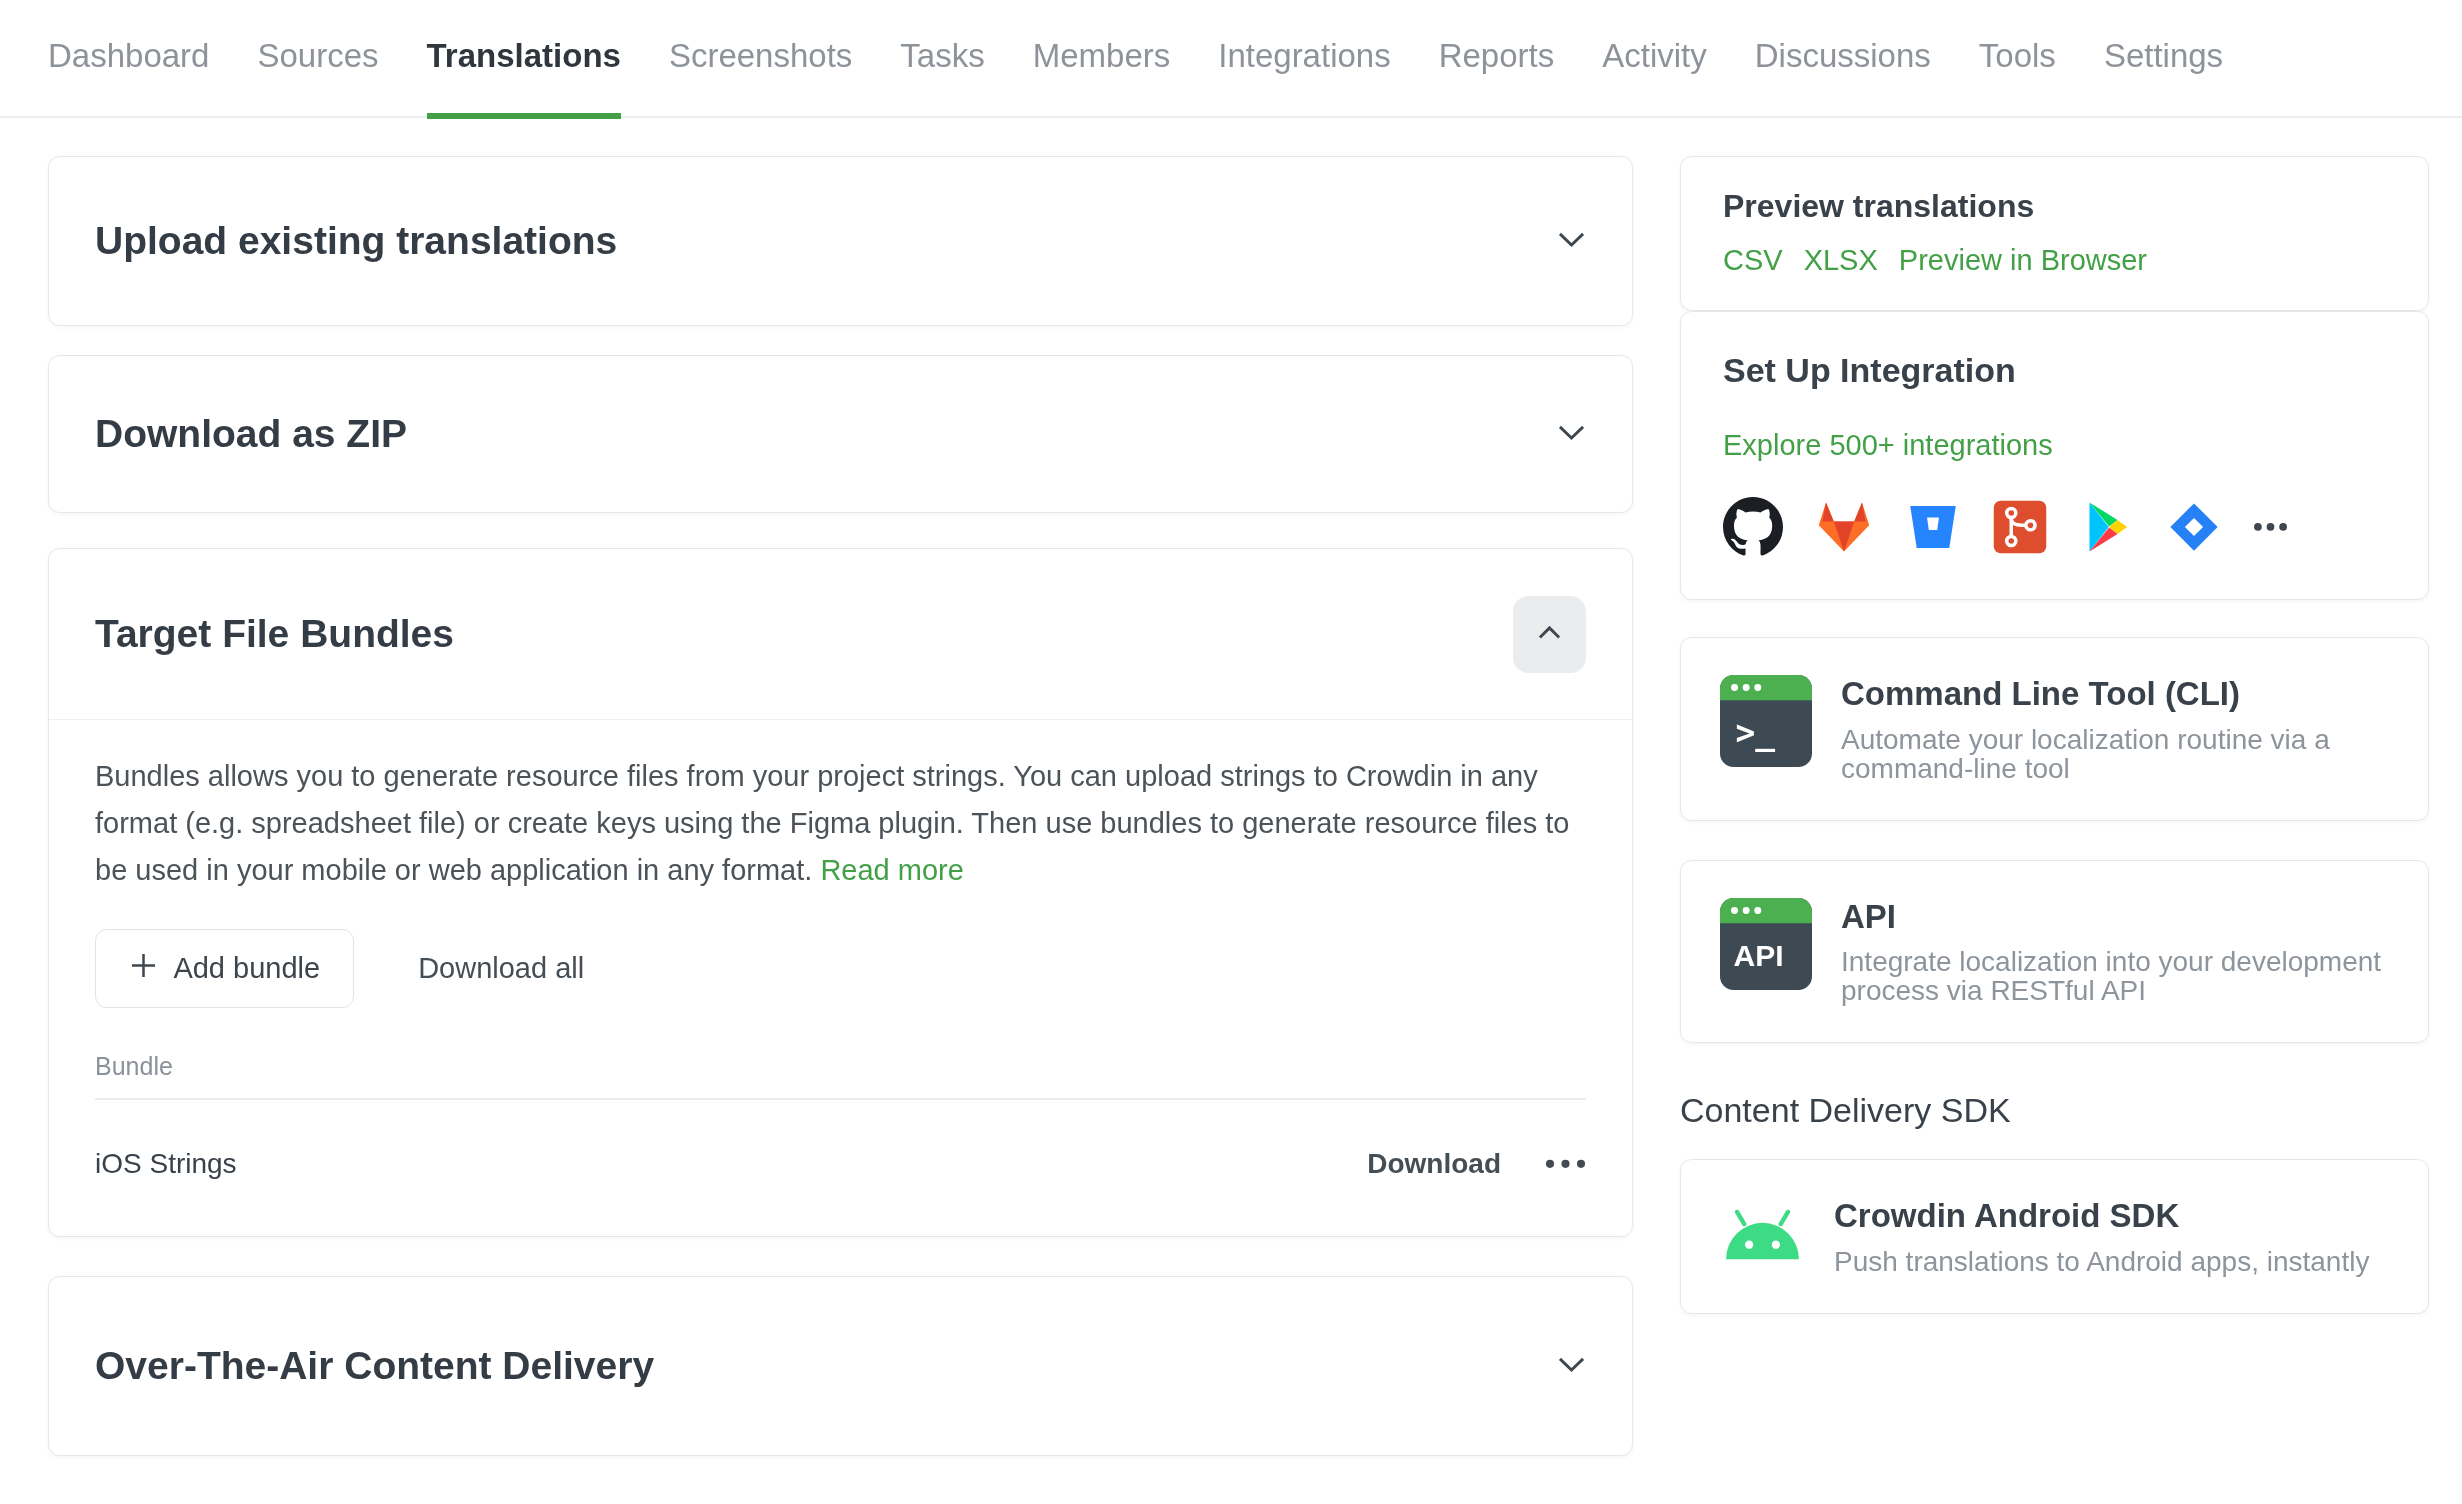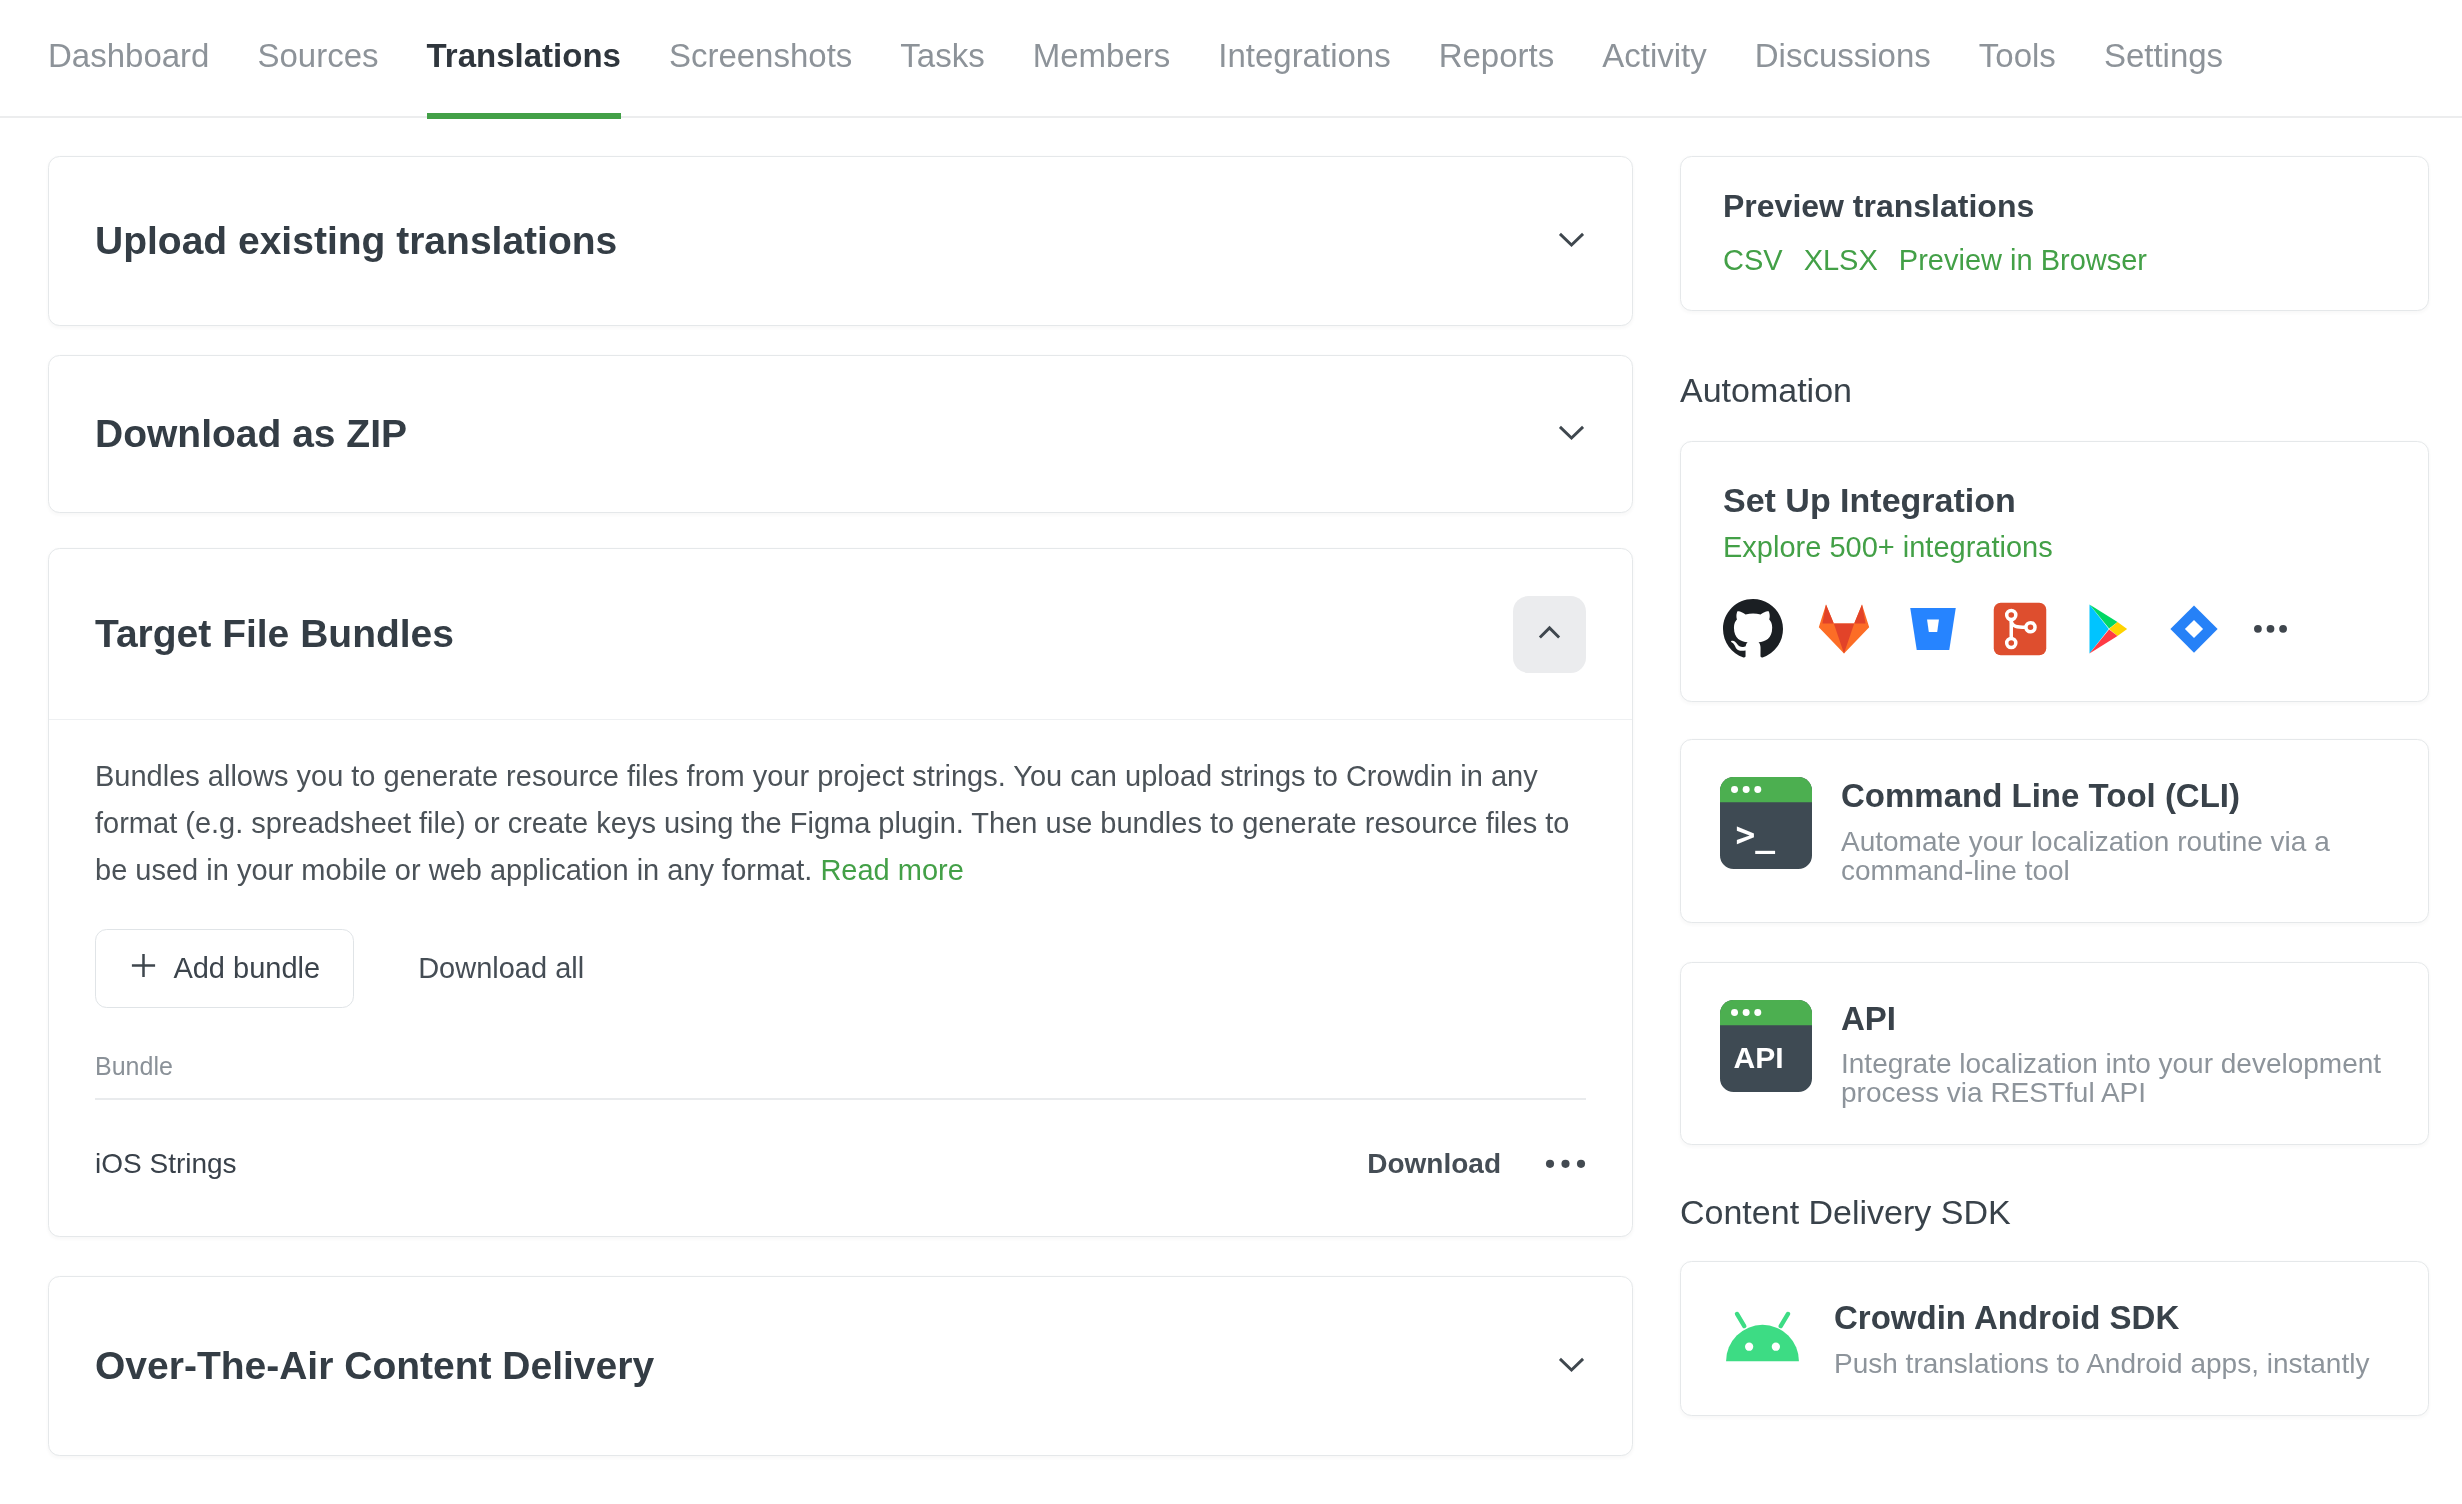--- a/index.html
+++ b/index.html
@@ -64,21 +64,21 @@
   
   .card {
     background:#fff; border:1.9px solid #e5e8ea; border-radius:11.6px;
     box-shadow:0 1.9px 3.9px rgba(40,50,60,.04);
   }
   .preview-card { padding:31px 42px 33px; }
   .card-title { font-size:32px; font-weight:700; color:#39424a; }
   .preview-links { margin-top:19.3px; display:flex; gap:21px; font-size:29px; }
   .side-heading { margin:60px 0 31px; font-size:34px; font-weight:500; color:#39424a; }
   .integration-card { padding:39px 42px 42px; }
-  .explore-link { display:inline-block; margin-top:11px; font-size:29px; }
+  .explore-link { display:inline-block; margin-top:39px; font-size:29px; }
   .logo-row { margin-top:35px; display:flex; align-items:center; gap:31px; }
   .logo { display:flex; align-items:center; cursor:pointer; }
   .tool-card { padding:37px 39px; display:flex; gap:29px; align-items:flex-start; }
   .tool-card.center { align-items:center; }
   .tool-title { font-size:33px; font-weight:700; color:#39424a; }
   .tool-desc { margin-top:11.6px; font-size:28px; line-height:29px; color:#8d949b; max-width:541px; }
   .mt38 { margin-top:37px; }
   .sdk-heading { margin:48px 0 29px; }
 </style>
 </head>
@@ -187,21 +187,20 @@
 
   <div class="card preview-card">
     <h3 class="card-title">Preview translations</h3>
     <div class="preview-links">
       <a class="link-green">CSV</a>
       <a class="link-green">XLSX</a>
       <a class="link-green">Preview in Browser</a>
     </div>
   </div>
 
-  <h3 class="side-heading">Automation</h3>
 
   <div class="card integration-card">
     <h3 class="card-title" style="font-size:34px;">Set Up Integration</h3>
     <a class="link-green explore-link">Explore 500+ integrations</a>
     <div class="logo-row">
       <span class="logo">
         <svg width="60" height="60" viewBox="0 0 16 16">
             <path fill="#1b1f23" d="M8 0C3.58 0 0 3.58 0 8c0 3.54 2.29 6.53 5.47 7.59.4.07.55-.17.55-.38 0-.19-.01-.82-.01-1.49-2.01.37-2.53-.49-2.69-.94-.09-.23-.48-.94-.82-1.13-.28-.15-.68-.52-.01-.53.63-.01 1.08.58 1.23.82.72 1.21 1.87.87 2.33.66.07-.52.28-.87.51-1.07-1.78-.2-3.64-.89-3.64-3.95 0-.87.31-1.59.82-2.15-.08-.2-.36-1.02.08-2.12 0 0 .67-.21 2.2.82.64-.18 1.32-.27 2-.27s1.36.09 2 .27c1.53-1.04 2.2-.82 2.2-.82.44 1.1.16 1.92.08 2.12.51.56.82 1.27.82 2.15 0 3.07-1.87 3.75-3.65 3.95.29.25.54.73.54 1.48 0 1.07-.01 1.93-.01 2.2 0 .21.15.46.55.38A8.01 8.01 0 0 0 16 8c0-4.42-3.58-8-8-8z"></path>
           </svg>
       </span>

